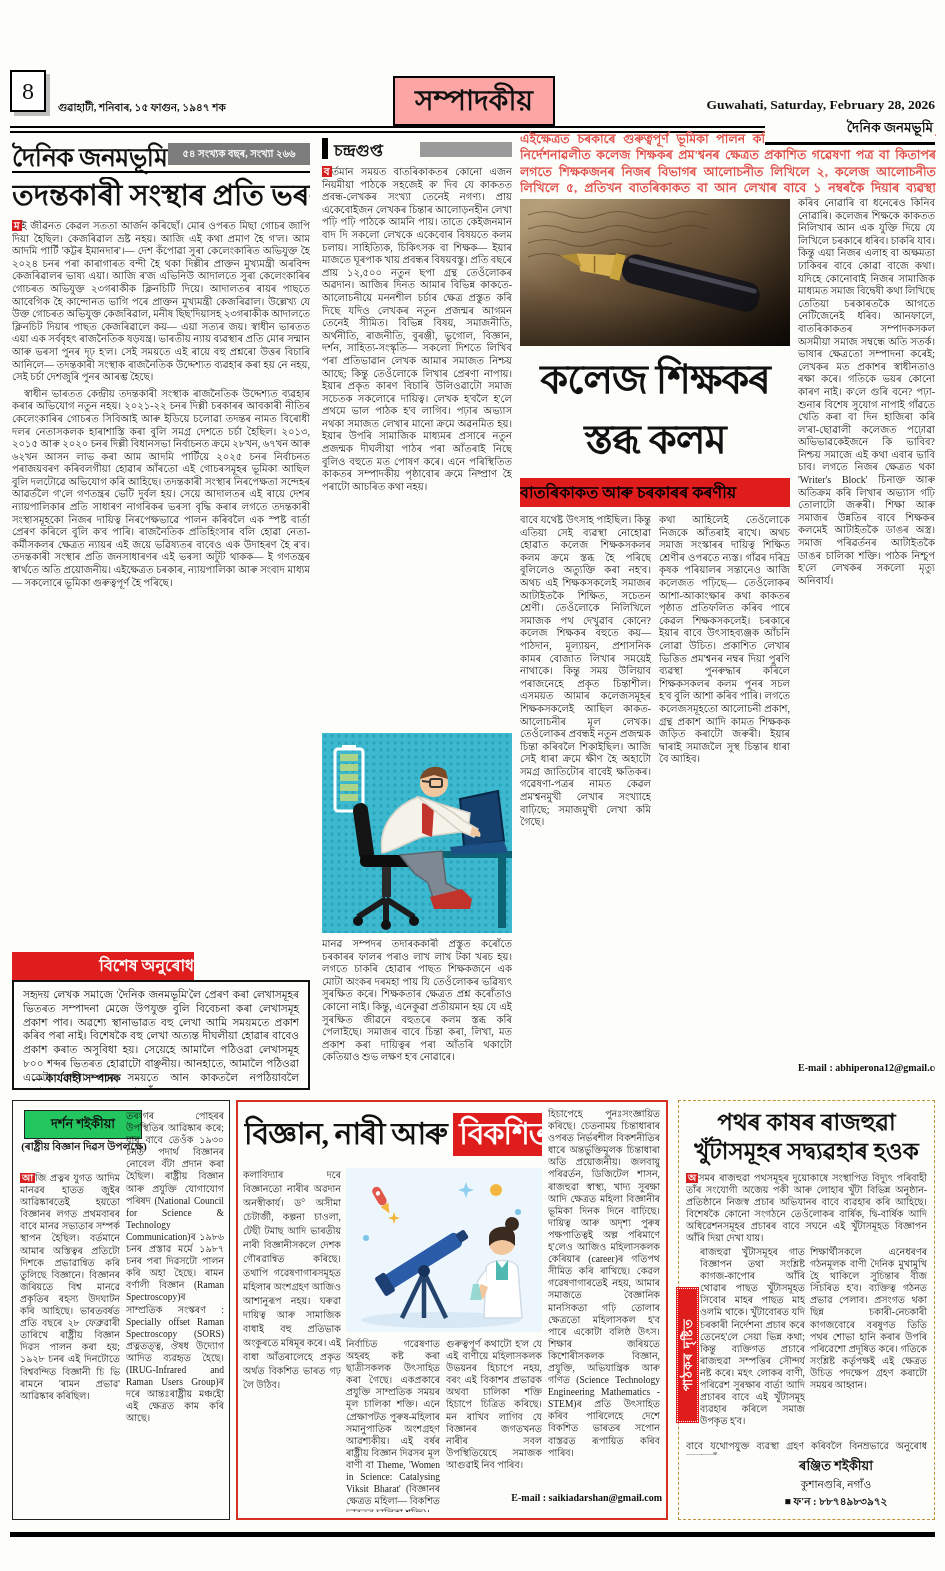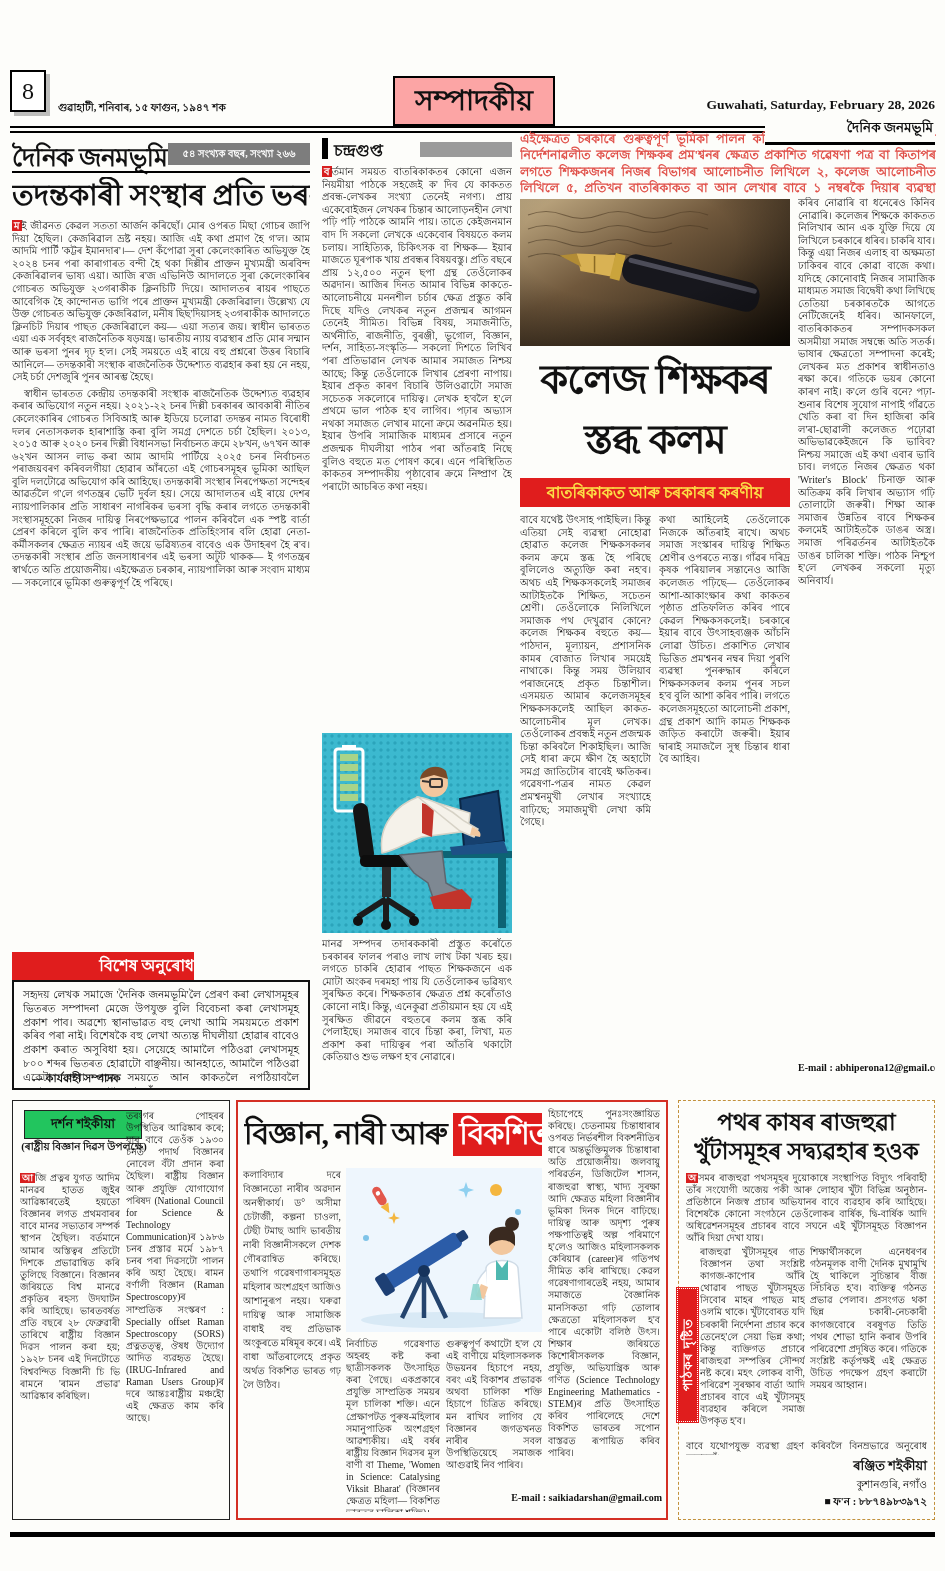--- a/index.html
+++ b/index.html
@@ -48,22 +48,22 @@
   .mid-body1 { left:322px; top:166px; width:190px; height:564px; }
   .mid-illus { left:322px; top:733px; width:190px; height:200px; }
   .mid-body2 { left:322px; top:938px; width:190px; height:152px; }
 
   
   .intro { left:520px; top:131px; width:416px; height:65px; color:#e0524b; font-weight:bold;
     font-size:12.5px; line-height:16.4px; text-align:justify; overflow:hidden;}
   .pen-photo { left:520px; top:199px; width:270px; height:147px; }
   .lead-headline { left:520px; top:350px; width:270px; text-align:center; font-size:40px;
     line-height:60px; font-weight:800; letter-spacing:-1px; height:124px; overflow:hidden;}
-  .kicker { left:520px; top:478px; width:270px; height:29px; background:#e01d1d; color:#fde047;
-    font-size:16px; font-weight:bold; line-height:29px; text-align:center; overflow:hidden; white-space:nowrap;}
+  .kicker { left:520px; top:478px; width:270px; height:29px; background:#e01d1d; color:#000000;
+    font-size:16px; font-weight:bold; line-height:29px; text-align:left; overflow:hidden; white-space:nowrap;}
   .lead-col1 { left:520px; top:514px; width:131px; height:574px; }
   .lead-col2 { left:659px; top:514px; width:131px; height:574px; }
   .lead-col3 { left:798px; top:197px; width:137px; height:862px; }
   .lead-email { left:798px; top:1062px; width:137px; font-size:10px; font-weight:bold; overflow:hidden; white-space:nowrap;}
 
   
   .box-left { left:12px; top:1100px; width:218px; height:420px; border:1.5px solid #222; }
   .author-box { left:24px; top:1110px; width:118px; border:1.5px solid #222; text-align:center;
     font-weight:bold; font-size:13px; padding:3px 0; background:#22c55e;}
   .occasion { left:20px; top:1140px; width:128px; font-weight:bold; font-size:10.5px; line-height:13px; text-align:center;}
@@ -86,21 +86,21 @@
   .box-road { left:678px; top:1100px; width:257px; height:420px; border:1.5px dashed #c2913c; }
   .road-headline { left:684px; top:1108px; width:245px; text-align:center; font-size:23px;
     line-height:29px; font-weight:800; height:60px; overflow:hidden;}
   .road-lede { left:686px; top:1172px; width:241px; height:70px; font-size:9.5px; line-height:12.1px;}
   .road-col1 { left:700px; top:1246px; width:105px; height:192px; font-size:9.5px; line-height:12.1px;}
   .road-col2 { left:810px; top:1246px; width:117px; height:192px; font-size:9.5px; line-height:12.1px;}
   .road-close { left:686px; top:1440px; width:241px; height:15px; font-size:9.5px; line-height:12.1px; overflow:hidden;}
   .vert-label { left:677px; top:1288px; width:21px; height:134px; background:#e01d1d; color:#fff;
     writing-mode:vertical-rl; transform:rotate(180deg); font-size:12.5px; font-weight:bold;
     text-align:center; letter-spacing:1px; line-height:21px; border:1px dotted #fff; outline:1px solid #e01d1d;}
-  .road-sign { left:745px; top:1456px; width:182px; text-align:right; }
+  .road-sign { left:745px; top:1456px; width:182px; text-align:center; }
   .road-sign .nm { font-weight:bold; font-size:13px; }
   .road-sign .pl { font-size:10.5px; }
   .road-sign .ph { font-size:10.5px; font-weight:bold; }
 
   .bottom-rule { left:10px; top:1532px; width:925px; height:5px; background:#000; }
 </style>
 </head>
 <body>
 
 <div id="page">

